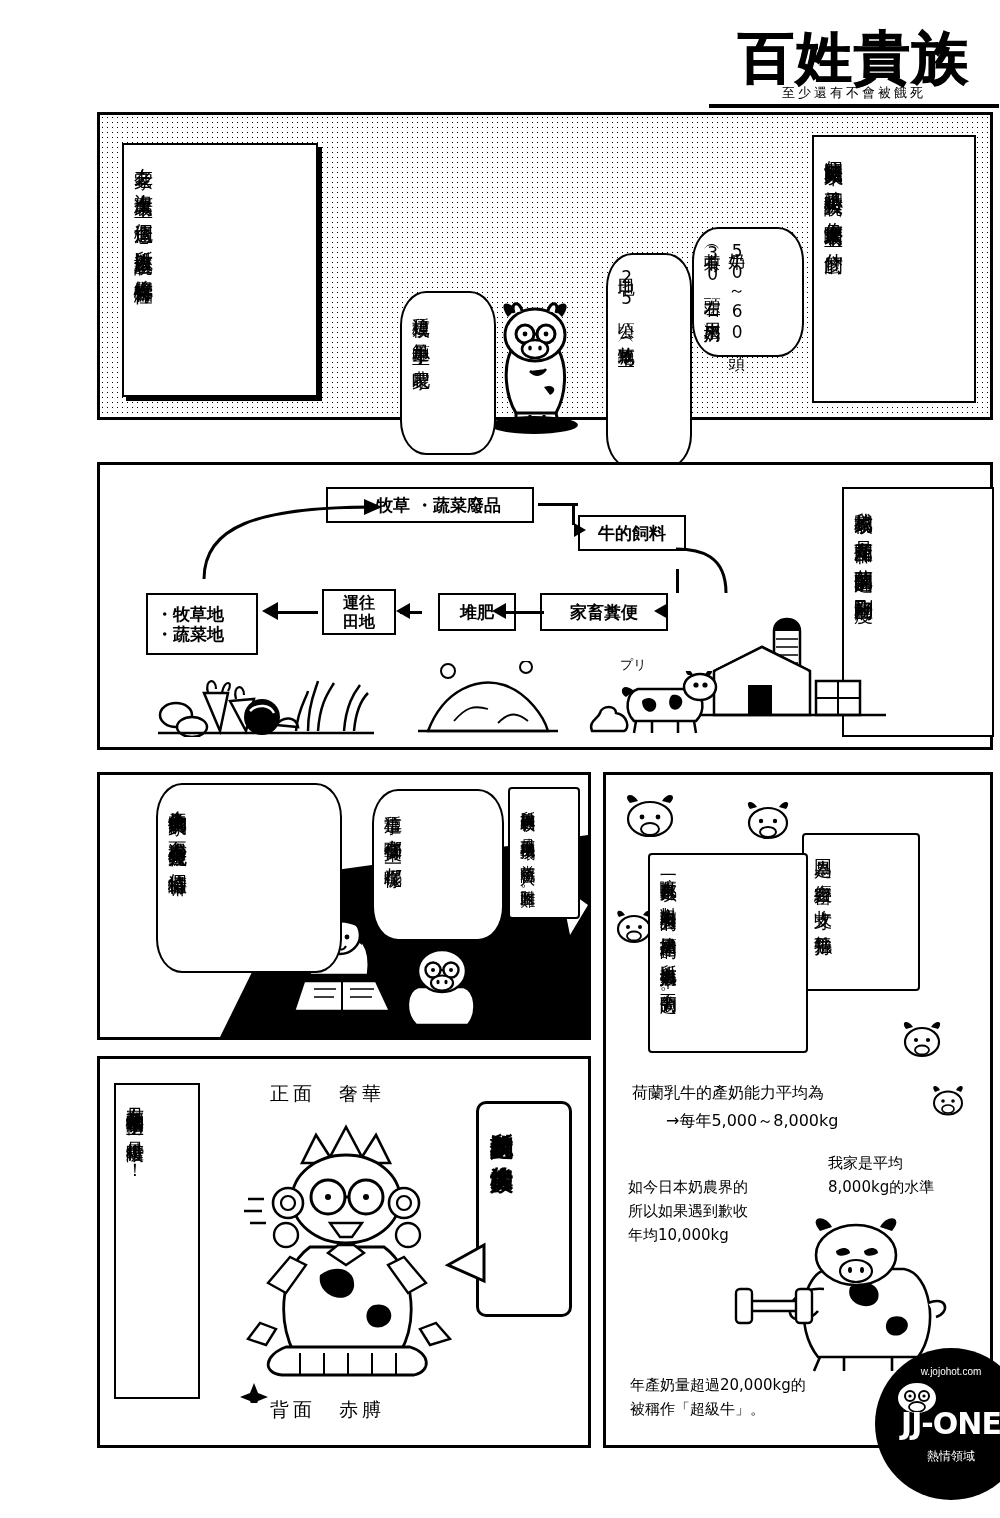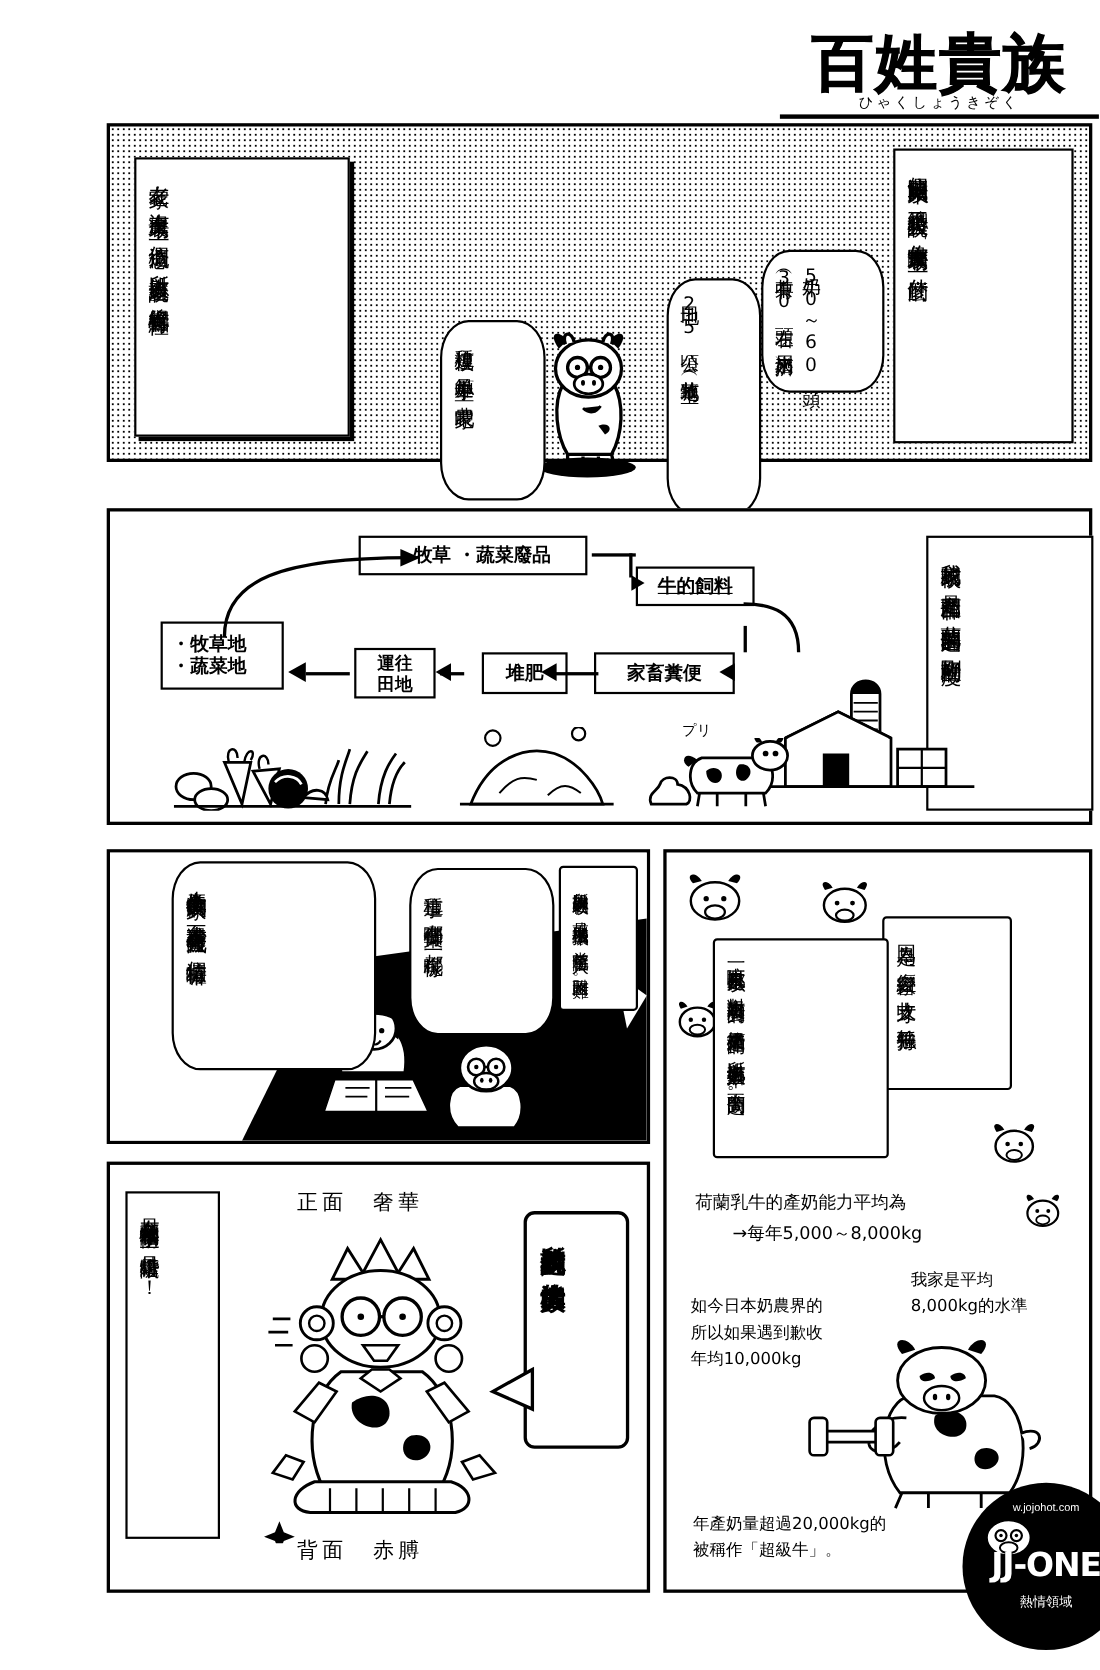--- a/index.html
+++ b/index.html
@@ -47,21 +47,21 @@
   .stamp .small{position:absolute;left:0;top:100px;width:152px;text-align:center;font-size:12px;}
   .stamp .url{position:absolute;left:0;top:18px;width:152px;text-align:center;font-size:10px;}
 </style>
 </head>
 <body>
 
 <div class="page">
 
   <div class="logo">
     <div class="main">百姓貴族</div>
-    <div class="sub">ひゃくしょうきぞく</div>
+    <div class="sub">至少還有不會被餓死</div>
     <div class="bar"></div>
   </div>
 
   <div class="panel dotted" style="left:52px;top:112px;width:896px;height:308px;">
 
     <div class="box" style="right:14px;top:20px;width:164px;height:268px;">
       <div class="vtext" style="font-size:19px;height:248px;">這個連載開始以來
 總是不時被人說
 「你家是大農場主啊」
 什麼的…</div>
@@ -117,26 +117,26 @@
   <div class="panel" style="left:52px;top:462px;width:896px;height:288px;">
 
     <div class="box" style="right:-4px;top:22px;width:152px;height:250px;">
       <div class="vtext" style="font-size:19px;height:230px;">我家的規模
 是畜產部門和
 蔬菜部門的迴圈
 剛剛好的程度</div>
     </div>
 
     <div class="fbox" style="left:226px;top:22px;width:208px;height:36px;">・牧草 ・蔬菜廢品</div>
-    <div class="fbox" style="left:478px;top:50px;width:108px;height:36px;text-decoration:underline;">牛的飼料</div>
+    <div class="fbox" style="left:478px;top:50px;width:108px;height:36px;">牛的飼料</div>
     <div class="fbox" style="left:440px;top:128px;width:128px;height:38px;">家畜糞便</div>
     <div class="fbox" style="left:338px;top:128px;width:78px;height:38px;">堆肥</div>
     <div class="fbox" style="left:222px;top:124px;width:74px;height:46px;white-space:pre-line;font-size:16px;">運往
 田地</div>
-    <div class="fbox" style="left:46px;top:100px;width:112px;height:62px;white-space:pre-line;font-size:17px;text-align:left;padding-left:8px;justify-content:flex-start;">・牧草地
+    <div class="fbox" style="left:46px;top:128px;width:112px;height:62px;white-space:pre-line;font-size:17px;text-align:left;padding-left:8px;justify-content:flex-start;">・牧草地
 ・蔬菜地</div>
 
     <div class="arrow" style="left:438px;top:38px;width:40px;height:3px;"></div>
     <div class="ahead" style="left:474px;top:58px;border-left:12px solid #000;border-top:7px solid transparent;border-bottom:7px solid transparent;"></div>
     <div class="arrow" style="left:472px;top:38px;width:3px;height:22px;"></div>
 
     <div class="arrow" style="left:576px;top:104px;width:3px;height:24px;"></div>
     <div class="ahead" style="left:554px;top:138px;border-left:0;border-right:14px solid #000;border-top:8px solid transparent;border-bottom:8px solid transparent;"></div>
     <div class="arrow" style="left:404px;top:146px;width:40px;height:3px;"></div>
     <div class="ahead" style="left:392px;top:138px;border-right:14px solid #000;border-top:8px solid transparent;border-bottom:8px solid transparent;"></div>

